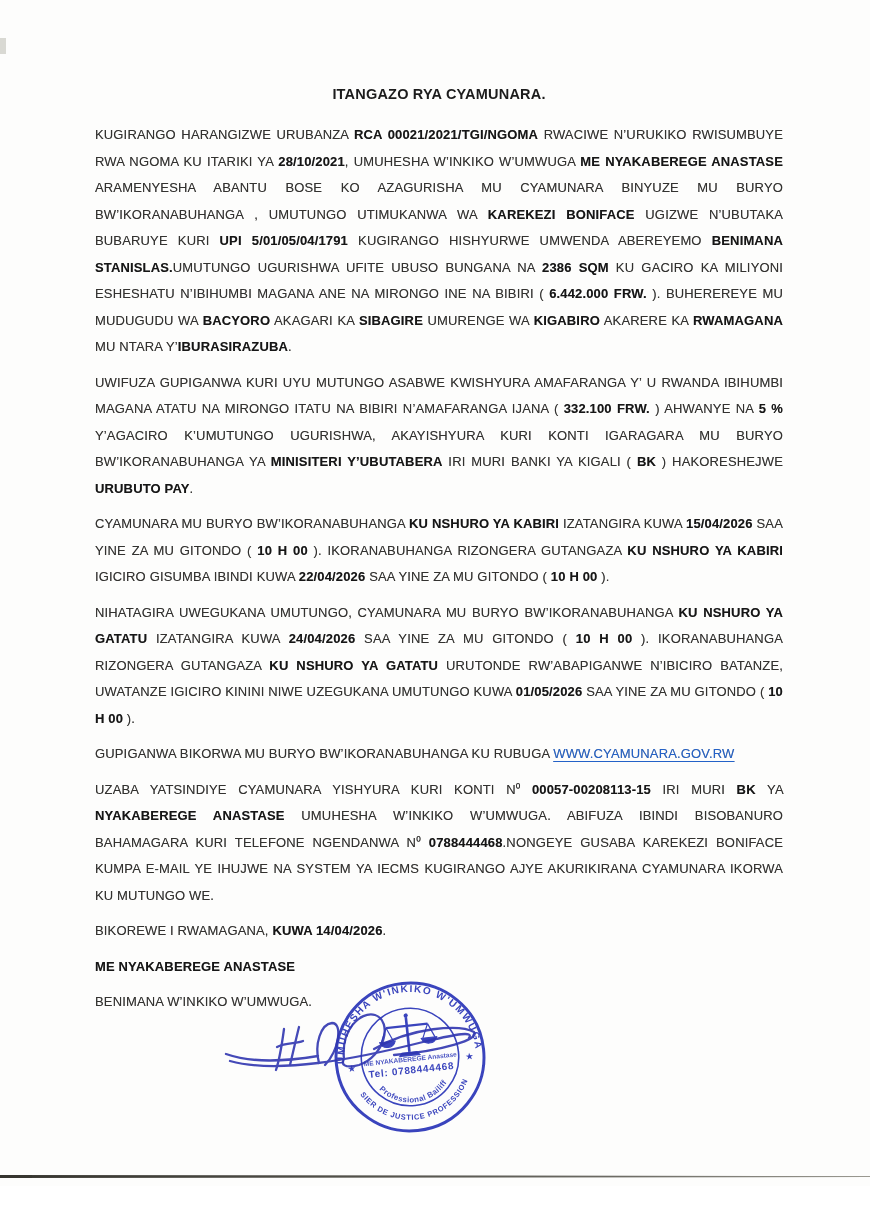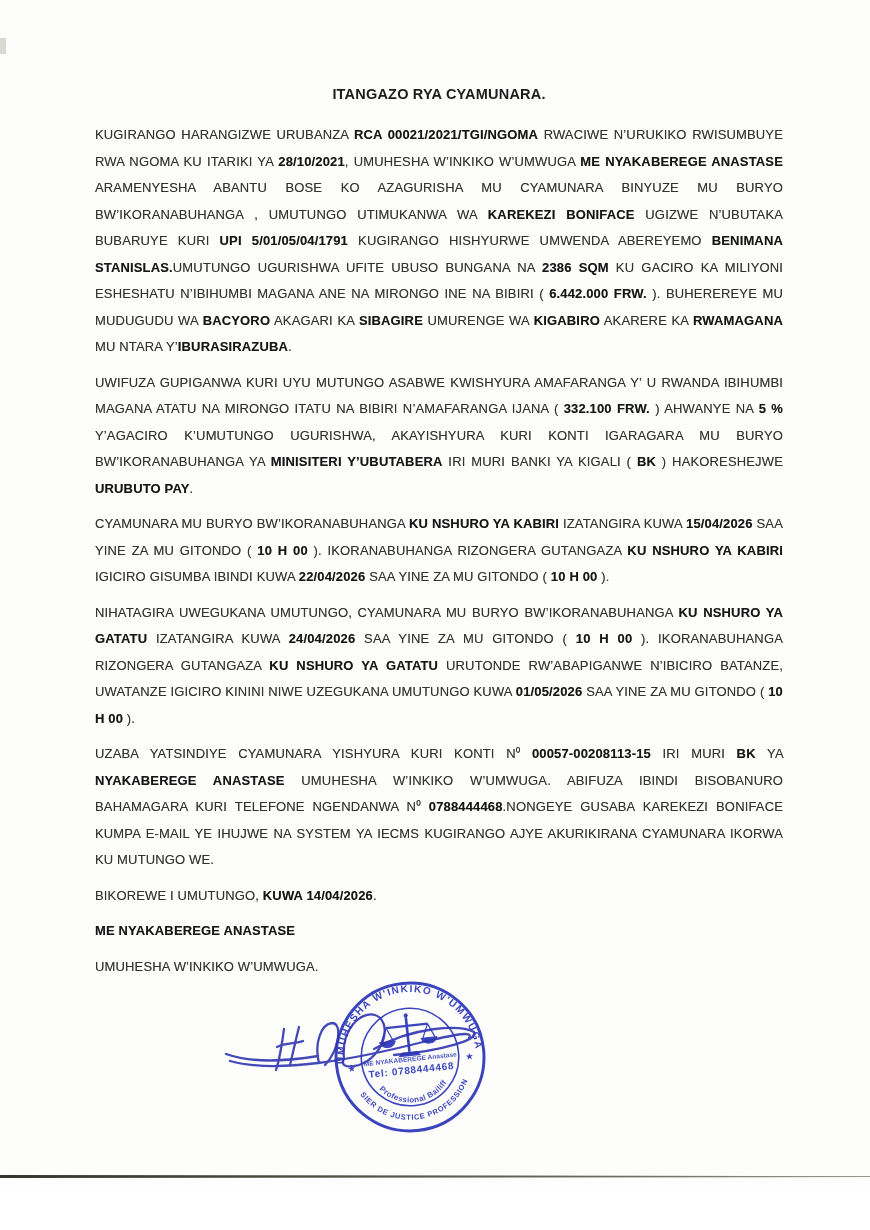--- a/index.html
+++ b/index.html
@@ -76,24 +76,25 @@
 
   <div class="corner-mark"></div>
 
   <div class="content">
     <div class="title">ITANGAZO RYA CYAMUNARA.</div>
     <div>
         <p class="para"><span>KUGIRANGO HARANGIZWE URUBANZA </span><span class="b">RCA 00021/2021/TGI/NGOMA</span><span> RWACIWE N’URUKIKO RWISUMBUYE RWA NGOMA KU ITARIKI YA </span><span class="b">28/10/2021</span><span>, UMUHESHA W’INKIKO W’UMWUGA </span><span class="b">ME NYAKABEREGE ANASTASE</span><span> ARAMENYESHA ABANTU BOSE KO AZAGURISHA MU CYAMUNARA BINYUZE MU BURYO BW’IKORANABUHANGA , UMUTUNGO UTIMUKANWA WA </span><span class="b">KAREKEZI BONIFACE</span><span> UGIZWE N’UBUTAKA BUBARUYE KURI </span><span class="b">UPI 5/01/05/04/1791</span><span> KUGIRANGO HISHYURWE UMWENDA ABEREYEMO </span><span class="b">BENIMANA STANISLAS.</span><span>UMUTUNGO UGURISHWA UFITE UBUSO BUNGANA NA </span><span class="b">2386 SQM</span><span> KU GACIRO KA MILIYONI ESHESHATU N’IBIHUMBI MAGANA ANE NA MIRONGO INE NA BIBIRI ( </span><span class="b">6.442.000 FRW.</span><span> ). BUHEREREYE MU MUDUGUDU WA </span><span class="b">BACYORO</span><span> AKAGARI KA </span><span class="b">SIBAGIRE</span><span> UMURENGE WA </span><span class="b">KIGABIRO</span><span> AKARERE KA </span><span class="b">RWAMAGANA</span><span> MU NTARA Y’</span><span class="b">IBURASIRAZUBA</span><span>.</span></p>
         <p class="para"><span>UWIFUZA GUPIGANWA KURI UYU MUTUNGO ASABWE KWISHYURA AMAFARANGA Y’ U RWANDA IBIHUMBI MAGANA ATATU NA MIRONGO ITATU NA BIBIRI N’AMAFARANGA IJANA ( </span><span class="b">332.100 FRW.</span><span> ) AHWANYE NA </span><span class="b">5 %</span><span> Y’AGACIRO K’UMUTUNGO UGURISHWA, AKAYISHYURA KURI KONTI IGARAGARA MU BURYO BW’IKORANABUHANGA YA </span><span class="b">MINISITERI Y’UBUTABERA</span><span> IRI MURI BANKI YA KIGALI ( </span><span class="b">BK</span><span> ) HAKORESHEJWE </span><span class="b">URUBUTO PAY</span><span>.</span></p>
         <p class="para"><span>CYAMUNARA MU BURYO BW’IKORANABUHANGA </span><span class="b">KU NSHURO YA KABIRI</span><span> IZATANGIRA KUWA </span><span class="b">15/04/2026</span><span> SAA YINE ZA MU GITONDO ( </span><span class="b">10 H 00</span><span> ). IKORANABUHANGA RIZONGERA GUTANGAZA </span><span class="b">KU NSHURO YA KABIRI</span><span> IGICIRO GISUMBA IBINDI KUWA </span><span class="b">22/04/2026</span><span> SAA YINE ZA MU GITONDO ( </span><span class="b">10 H 00</span><span> ).</span></p>
         <p class="para"><span>NIHATAGIRA UWEGUKANA UMUTUNGO, CYAMUNARA MU BURYO BW’IKORANABUHANGA </span><span class="b">KU NSHURO YA GATATU</span><span> IZATANGIRA KUWA </span><span class="b">24/04/2026</span><span> SAA YINE ZA MU GITONDO ( </span><span class="b">10 H 00</span><span> ). IKORANABUHANGA RIZONGERA GUTANGAZA </span><span class="b">KU NSHURO YA GATATU</span><span> URUTONDE RW’ABAPIGANWE N’IBICIRO BATANZE, UWATANZE IGICIRO KININI NIWE UZEGUKANA UMUTUNGO KUWA </span><span class="b">01/05/2026</span><span> SAA YINE ZA MU GITONDO ( </span><span class="b">10 H 00</span><span> ).</span></p>
+        <p class="para"><span>GUPIGANWA BIKORWA MU BURYO BW’IKORANABUHANGA KU RUBUGA </span><a href="#" class="doclink" style="color: rgb(36, 98, 200);">WWW.CYAMUNARA.GOV.RW</a></p>
         <p class="para"><span>UZABA YATSINDIYE CYAMUNARA YISHYURA KURI KONTI N⁰ </span><span class="b">00057-00208113-15</span><span> IRI MURI </span><span class="b">BK</span><span> YA </span><span class="b">NYAKABEREGE ANASTASE</span><span> UMUHESHA W’INKIKO W’UMWUGA. ABIFUZA IBINDI BISOBANURO BAHAMAGARA KURI TELEFONE NGENDANWA N⁰ </span><span class="b">0788444468</span><span>.NONGEYE GUSABA KAREKEZI BONIFACE KUMPA E-MAIL YE IHUJWE NA SYSTEM YA IECMS KUGIRANGO AJYE  AKURIKIRANA CYAMUNARA IKORWA KU MUTUNGO WE.</span></p>
-        <p class="para closing"><span>BIKOREWE I UMUTUNGO, </span><span class="b">KUWA 14/04/2026</span><span>.</span></p>
+        <p class="para closing"><span>BIKOREWE I RWAMAGANA, </span><span class="b">KUWA 14/04/2026</span><span>.</span></p>
         <p class="para closing"><span class="b">ME NYAKABEREGE ANASTASE</span></p>
-        <p class="para closing"><span>UMUHESHA W’INKIKO W’UMWUGA.</span></p>
+        <p class="para closing"><span>BENIMANA W’INKIKO W’UMWUGA.</span></p>
       </div>
   </div>
 
   <svg class="stamp" viewBox="-100 -100 200 200" xmlns="http://www.w3.org/2000/svg">
     <g stroke="#2a35b8" fill="none">
       <circle cx="0" cy="0" r="85" stroke-width="3.4"></circle>
       <circle cx="0" cy="0" r="56" stroke-width="1.8"></circle>
     </g>
     <defs>
       <path id="arcTop" d="M -60,48 A 76 76 0 1 1 60,48"></path>

